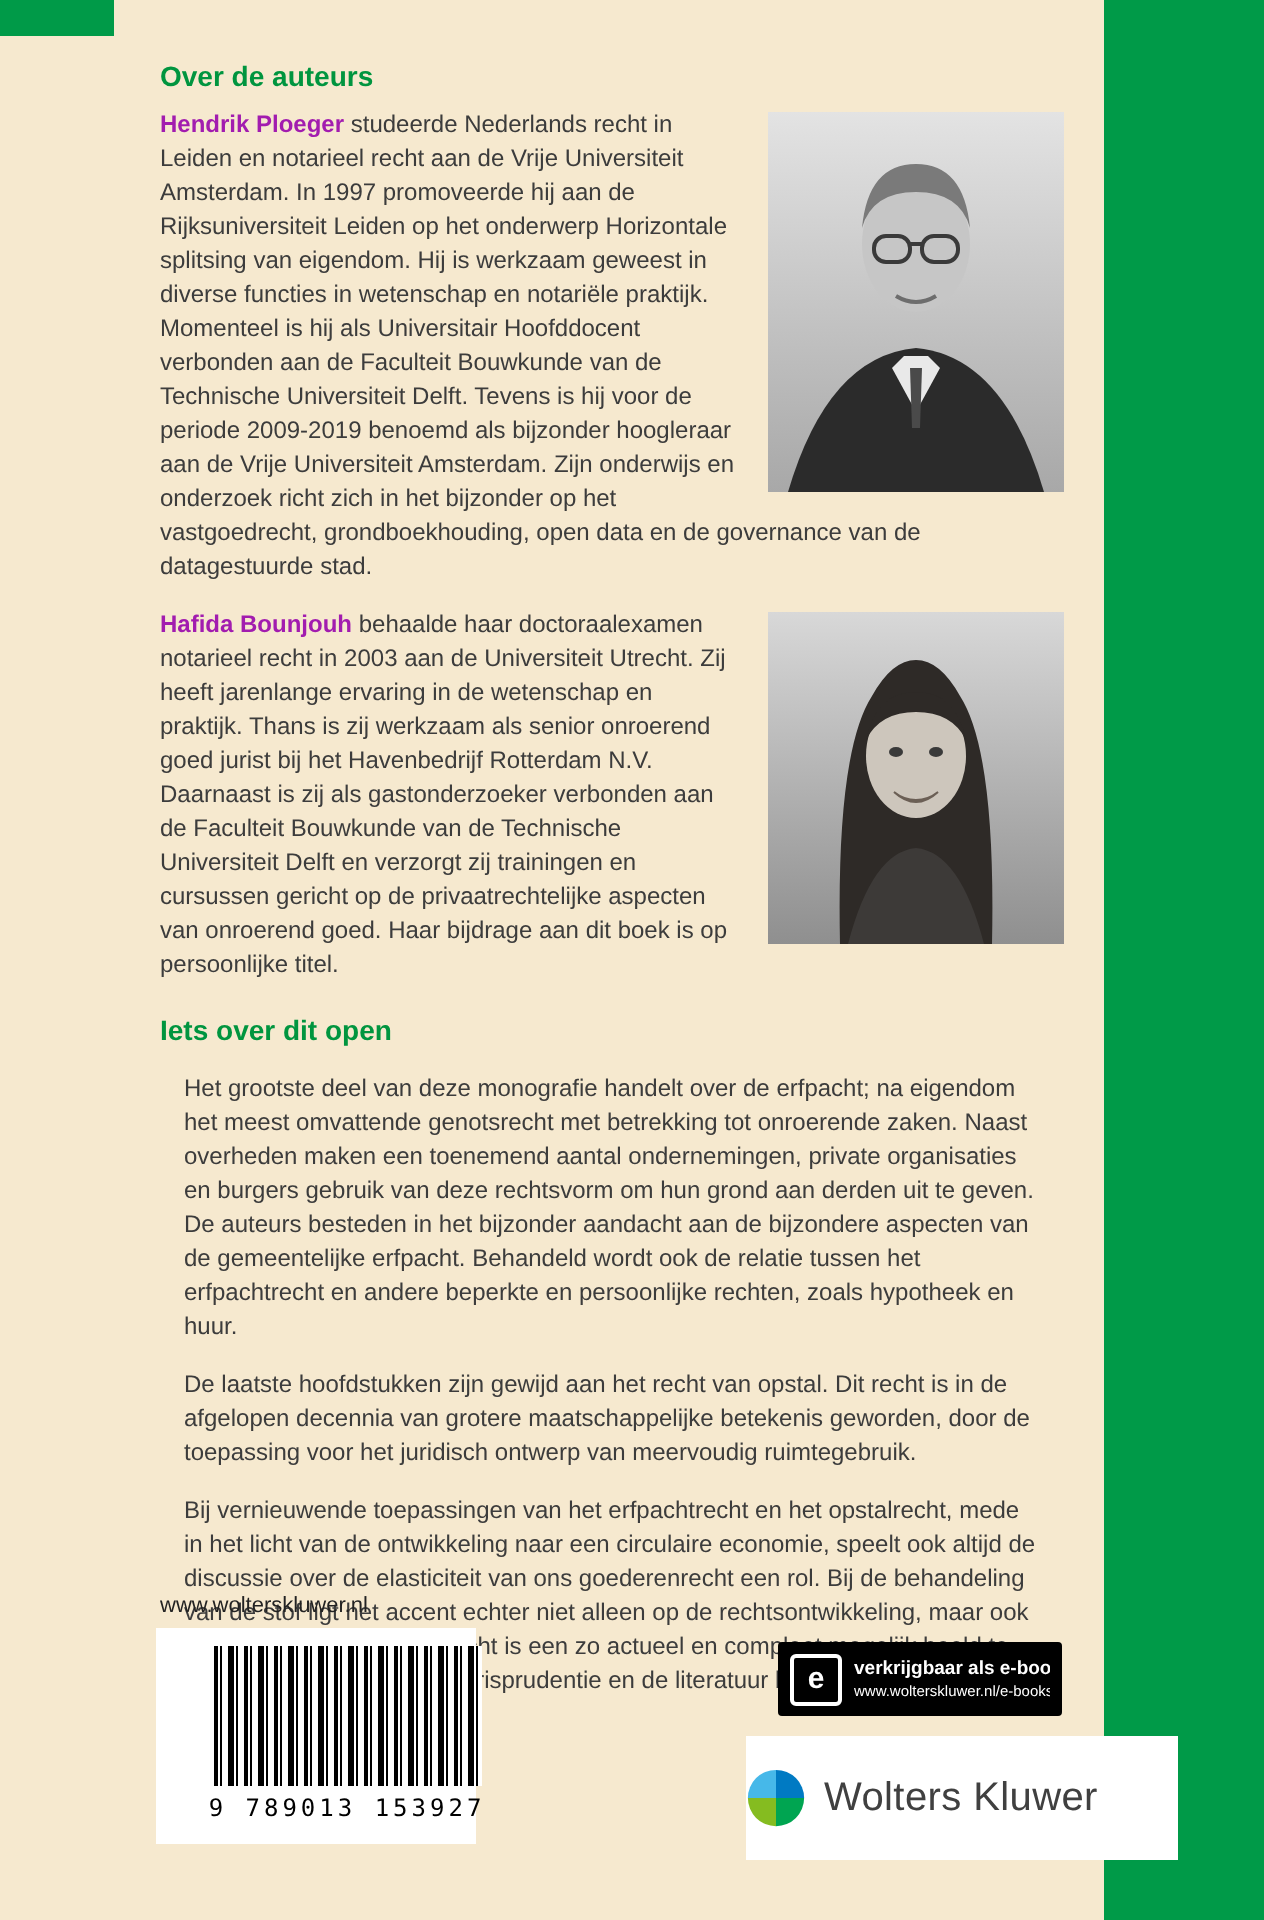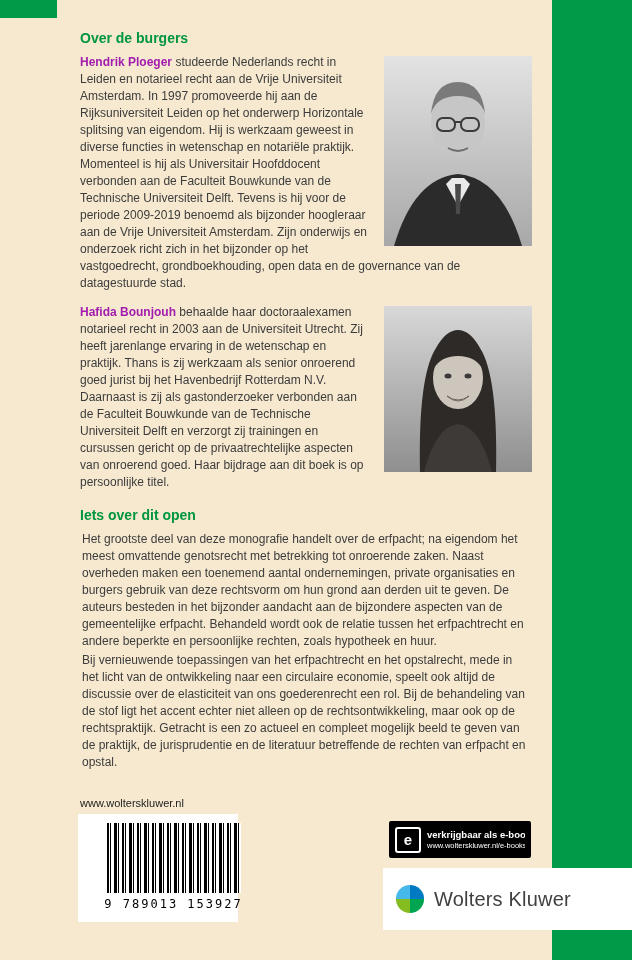--- a/index.html
+++ b/index.html
@@ -13,21 +13,21 @@
   .content{position:absolute;left:80px;top:30px;width:452px;font-size:12px;line-height:17px;}
   .green-heading{margin:0 0 7px 0;font-size:14px;font-weight:bold;color:#00953f;}
   .author{display:flow-root;margin-bottom:12px;}
   .photo{float:right;margin:2px 0 6px 14px;background:#cfcfcf;box-shadow:0 0 0 1px #c2b79d inset;}
   .photo-1{width:148px;height:190px;}
   .photo-2{width:148px;height:166px;}
   .photo svg{display:block;width:100%;height:100%;}
   .bio{margin:0;}
   .bio strong{color:#a21caf;}
   .book-heading{margin:16px 0 7px 0;}
-  .content p.bodytext{margin:2px;}
+  .content p.bodytext{margin:12px;}
   .website{position:absolute;left:80px;top:797px;font-size:11px;font-weight:normal;color:#222;}
   .barcode-box{
     position:absolute;left:78px;top:814px;width:160px;height:108px;background:#ffffff;
     display:flex;flex-direction:column;align-items:center;padding-top:9px;box-sizing:border-box;padding-left:31px;
   }
   .bars{
     width:134px;height:70px;
     background:repeating-linear-gradient(90deg,
       #000 0 2px,#fff 2px 3px,#000 3px 4px,#fff 4px 7px,
       #000 7px 10px,#fff 10px 11px,#000 11px 12px,#fff 12px 15px);
@@ -39,38 +39,38 @@
   }
   .ebook-icon{
     width:22px;height:22px;border:2px solid #fff;border-radius:3px;flex:0 0 auto;
     display:flex;align-items:center;justify-content:center;
     font-size:15px;font-weight:bold;color:#fff;line-height:1;
   }
   .ebook-text{display:flex;flex-direction:column;justify-content:center;overflow:hidden;}
   .ebook-line1{font-size:9.5px;font-weight:bold;line-height:12px;white-space:nowrap;}
   .ebook-line2{font-size:7.5px;line-height:9px;white-space:nowrap;}
   .wk-box{
-    position:absolute;left:383px;top:868px;width:250px;height:62px;background:#ffffff;z-index:2;
-    display:flex;align-items:center;gap:9px;padding-left:12px;box-sizing:border-box;
+    position:absolute;left:373px;top:868px;width:216px;height:62px;background:#ffffff;z-index:2;
+    display:flex;align-items:center;gap:9px;padding-left:0;box-sizing:border-box;
   }
   .wk-emblem{width:30px;height:30px;flex:0 0 auto;}
   .wk-emblem svg{display:block;width:100%;height:100%;}
   .wk-text{font-size:20px;color:#404040;letter-spacing:0.2px;}
 </style>
 </head>
 <body>
 
 <div class="page">
 
   <div class="green-stripe"></div>
   <div class="corner-accent"></div>
 
   <div class="content">
 
-    <h2 class="green-heading">Over de burgers</h2>
+    <h2 class="green-heading">Over de auteurs</h2>
 
     <div class="author">
       <div class="photo photo-1">
         <svg viewBox="0 0 148 190" preserveAspectRatio="none" aria-hidden="true">
           <defs>
             <linearGradient id="bg1" x1="0" y1="0" x2="0" y2="1">
               <stop offset="0" stop-color="#e3e3e3"></stop>
                 <stop offset="1" stop-color="#a8a8a8"></stop>
             </linearGradient>
           </defs>
@@ -106,20 +106,21 @@
           <ellipse cx="84" cy="70" rx="3.5" ry="2.5" fill="#3a3a3a"></ellipse>
           <path d="M63 90 Q74 100 85 90 Q80 94 74 94 Q68 94 63 90 Z" fill="#fff" stroke="#6b5f55" stroke-width="1"></path>
           <path d="M40 166 Q52 120 74 118 Q96 120 108 166 Z" fill="#3d3a38"></path>
         </svg>
       </div>
       <p class="bio"><strong>Hafida Bounjouh</strong> <span>behaalde haar doctoraalexamen notarieel recht in 2003 aan de Universiteit Utrecht. Zij heeft jarenlange ervaring in de wetenschap en praktijk. Thans is zij werkzaam als senior onroerend goed jurist bij het Havenbedrijf Rotterdam N.V. Daarnaast is zij als gastonderzoeker verbonden aan de Faculteit Bouwkunde van de Technische Universiteit Delft en verzorgt zij trainingen en cursussen gericht op de privaatrechtelijke aspecten van onroerend goed. Haar bijdrage aan dit boek is op persoonlijke titel.</span></p>
     </div>
 
     <h2 class="green-heading book-heading">Iets over dit open</h2>
     <p class="bodytext">Het grootste deel van deze monografie handelt over de erfpacht; na eigendom het meest omvattende genotsrecht met betrekking tot onroerende zaken. Naast overheden maken een toenemend aantal ondernemingen, private organisaties en burgers gebruik van deze rechtsvorm om hun grond aan derden uit te geven. De auteurs besteden in het bijzonder aandacht aan de bijzondere aspecten van de gemeentelijke erfpacht. Behandeld wordt ook de relatie tussen het erfpachtrecht en andere beperkte en persoonlijke rechten, zoals hypotheek en huur.</p>
+    <p class="bodytext">De laatste hoofdstukken zijn gewijd aan het recht van opstal. Dit recht is in de afgelopen decennia van grotere maatschappelijke betekenis geworden, door de toepassing voor het juridisch ontwerp van meervoudig ruimtegebruik.</p>
     <p class="bodytext">Bij vernieuwende toepassingen van het erfpachtrecht en het opstalrecht, mede in het licht van de ontwikkeling naar een circulaire economie, speelt ook altijd de discussie over de elasticiteit van ons goederenrecht een rol. Bij de behandeling van de stof ligt het accent echter niet alleen op de rechtsontwikkeling, maar ook op de rechtspraktijk. Getracht is een zo actueel en compleet mogelijk beeld te geven van de praktijk, de jurisprudentie en de literatuur betreffende de rechten van erfpacht en opstal.</p>
   </div>
 
   <div class="website">www.wolterskluwer.nl</div>
 
   <div class="barcode-box">
     <div class="bars"></div>
     <div class="barcode-number">9 789013 153927</div>
   </div>
 

